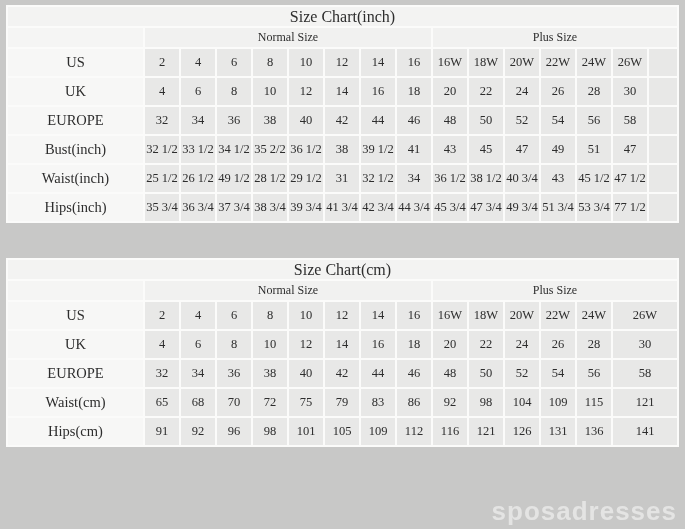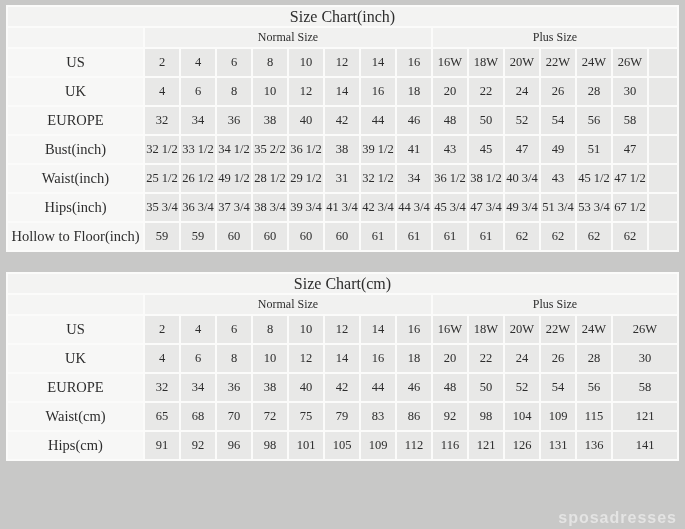--- a/index.html
+++ b/index.html
@@ -6,34 +6,34 @@
   body {
     width: 685px; height: 529px; overflow: hidden; position: relative;
     background: #c8c8c7;
     font-family: "Liberation Serif", "DejaVu Serif", serif;
   }
   .tables-area { padding: 5px 6px 0 6px; }
   table.size-table {
     border-collapse: collapse; table-layout: fixed; width: 673px;
     border: 1px solid #b91c1c; background: #84cc16;
   }
-  table.size-table.second { margin-top: 20px; }
+  table.size-table.second { margin-top: 35px; }
   td {
     border: 2px solid #fbfbfa; padding: 0; text-align: center;
     vertical-align: middle; color: #2d2d2d; white-space: nowrap; overflow: hidden;
   }
   td.title-cell  { height: 19px; background: #f3f3f2; font-size: 16px; }
   td.group-cell  { height: 19px; background: #f1f1f0; font-size: 12px; }
   td.corner-cell { background: #f5f5f4; }
   td.label-cell  { height: 27px; background: #f7f7f6; font-size: 14.5px; }
   td.value-cell  { background: #e8e8e7; font-size: 12.5px; }
   .watermark {
     position: absolute; right: 8px; bottom: 2px; z-index: 5;
     font-family: "Liberation Sans", "DejaVu Sans", sans-serif;
-    font-size: 16px; font-weight: 700; letter-spacing: 1px;
+    font-size: 26px; font-weight: 700; letter-spacing: 1px;
     color: rgba(255, 255, 255, 0.5); pointer-events: none;
   }
 </style>
 </head>
 <body>
 
 <div class="tables-area" id="tables-root">
     <table class="size-table">
       <colgroup>
         <col style="width: 137px;">
@@ -160,39 +160,21 @@
           <td class="value-cell" colspan="1">38 3/4</td>
           <td class="value-cell" colspan="1">39 3/4</td>
           <td class="value-cell" colspan="1">41 3/4</td>
           <td class="value-cell" colspan="1">42 3/4</td>
           <td class="value-cell" colspan="1">44 3/4</td>
           <td class="value-cell" colspan="1">45 3/4</td>
           <td class="value-cell" colspan="1">47 3/4</td>
           <td class="value-cell" colspan="1">49 3/4</td>
           <td class="value-cell" colspan="1">51 3/4</td>
           <td class="value-cell" colspan="1">53 3/4</td>
-          <td class="value-cell" colspan="1">67 1/2</td>
-          <td class="value-cell" colspan="1"></td>
-        </tr>
-        <tr>
-          <td class="label-cell" colspan="1">Hollow to Floor(inch)</td>
-          <td class="value-cell" colspan="1">59</td>
-          <td class="value-cell" colspan="1">59</td>
-          <td class="value-cell" colspan="1">60</td>
-          <td class="value-cell" colspan="1">60</td>
-          <td class="value-cell" colspan="1">60</td>
-          <td class="value-cell" colspan="1">60</td>
-          <td class="value-cell" colspan="1">61</td>
-          <td class="value-cell" colspan="1">61</td>
-          <td class="value-cell" colspan="1">61</td>
-          <td class="value-cell" colspan="1">61</td>
-          <td class="value-cell" colspan="1">62</td>
-          <td class="value-cell" colspan="1">62</td>
-          <td class="value-cell" colspan="1">62</td>
-          <td class="value-cell" colspan="1">62</td>
+          <td class="value-cell" colspan="1">77 1/2</td>
           <td class="value-cell" colspan="1"></td>
         </tr>
       </tbody>
     </table>
     <table class="size-table second">
       <colgroup>
         <col style="width: 137px;">
         <col style="width: 36px;">
         <col style="width: 36px;">
         <col style="width: 36px;">

